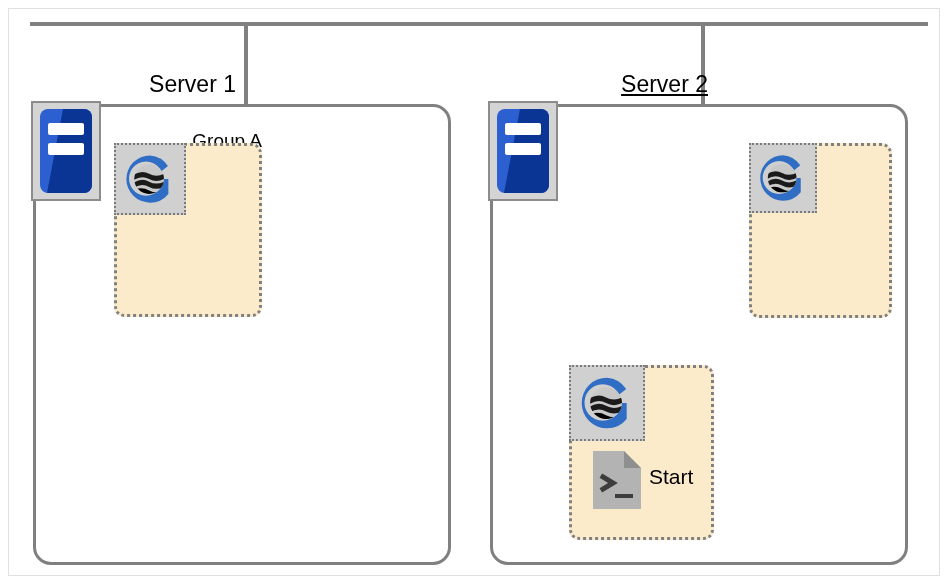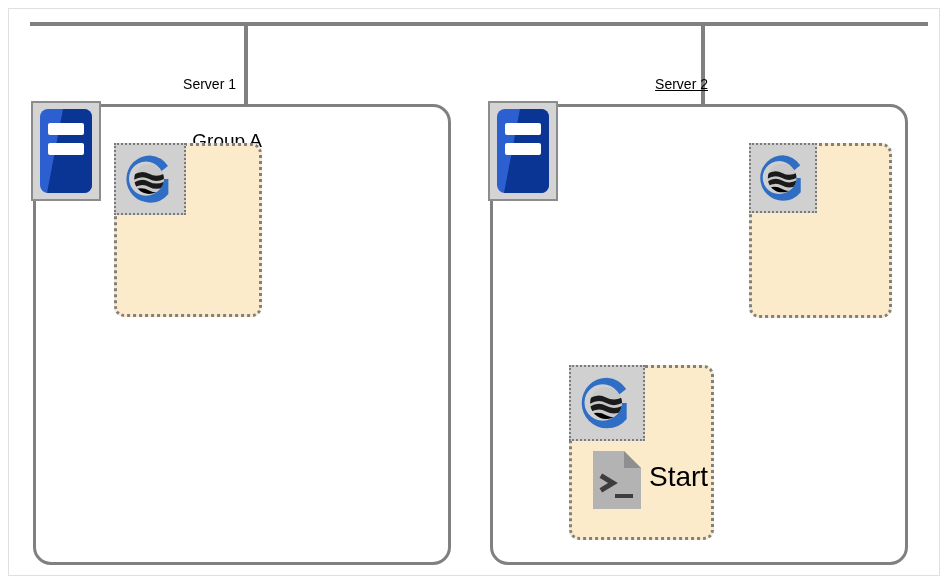--- a/index.html
+++ b/index.html
@@ -40,21 +40,21 @@
     width: 4px;
     background: #808080;
   }
   .drop-1 { position: absolute; left: 244px; top: 22px; height: 84px; }
   .drop-2 { position: absolute; left: 701px; top: 22px; height: 84px; }
 
   
   .server-label {
     position: absolute;
     color: #000000;
-    font-size: 14px;
+    font-size: 23px;
     line-height: 19px;
     white-space: nowrap;
     text-align: right;
   }
   .server-label-1 { left: 84px; top: 75px; width: 152px; }
   .server-label-2 { left: 556px; top: 75px; width: 152px; text-decoration: underline; }
 
   
   .server-box {
     position: absolute;
@@ -127,21 +127,21 @@
     top: 449px;
     width: 52px;
     height: 62px;
   }
   .script-icon svg { display: block; }
   .start-label {
     position: absolute;
     left: 649px;
     top: 466px;
     color: #000000;
-    font-size: 28px;
+    font-size: 21px;
     line-height: 21px;
     white-space: nowrap;
   }
 </style>
 </head>
 <body>
 
 <div id="canvas">
 
   <div class="page-frame"></div>

